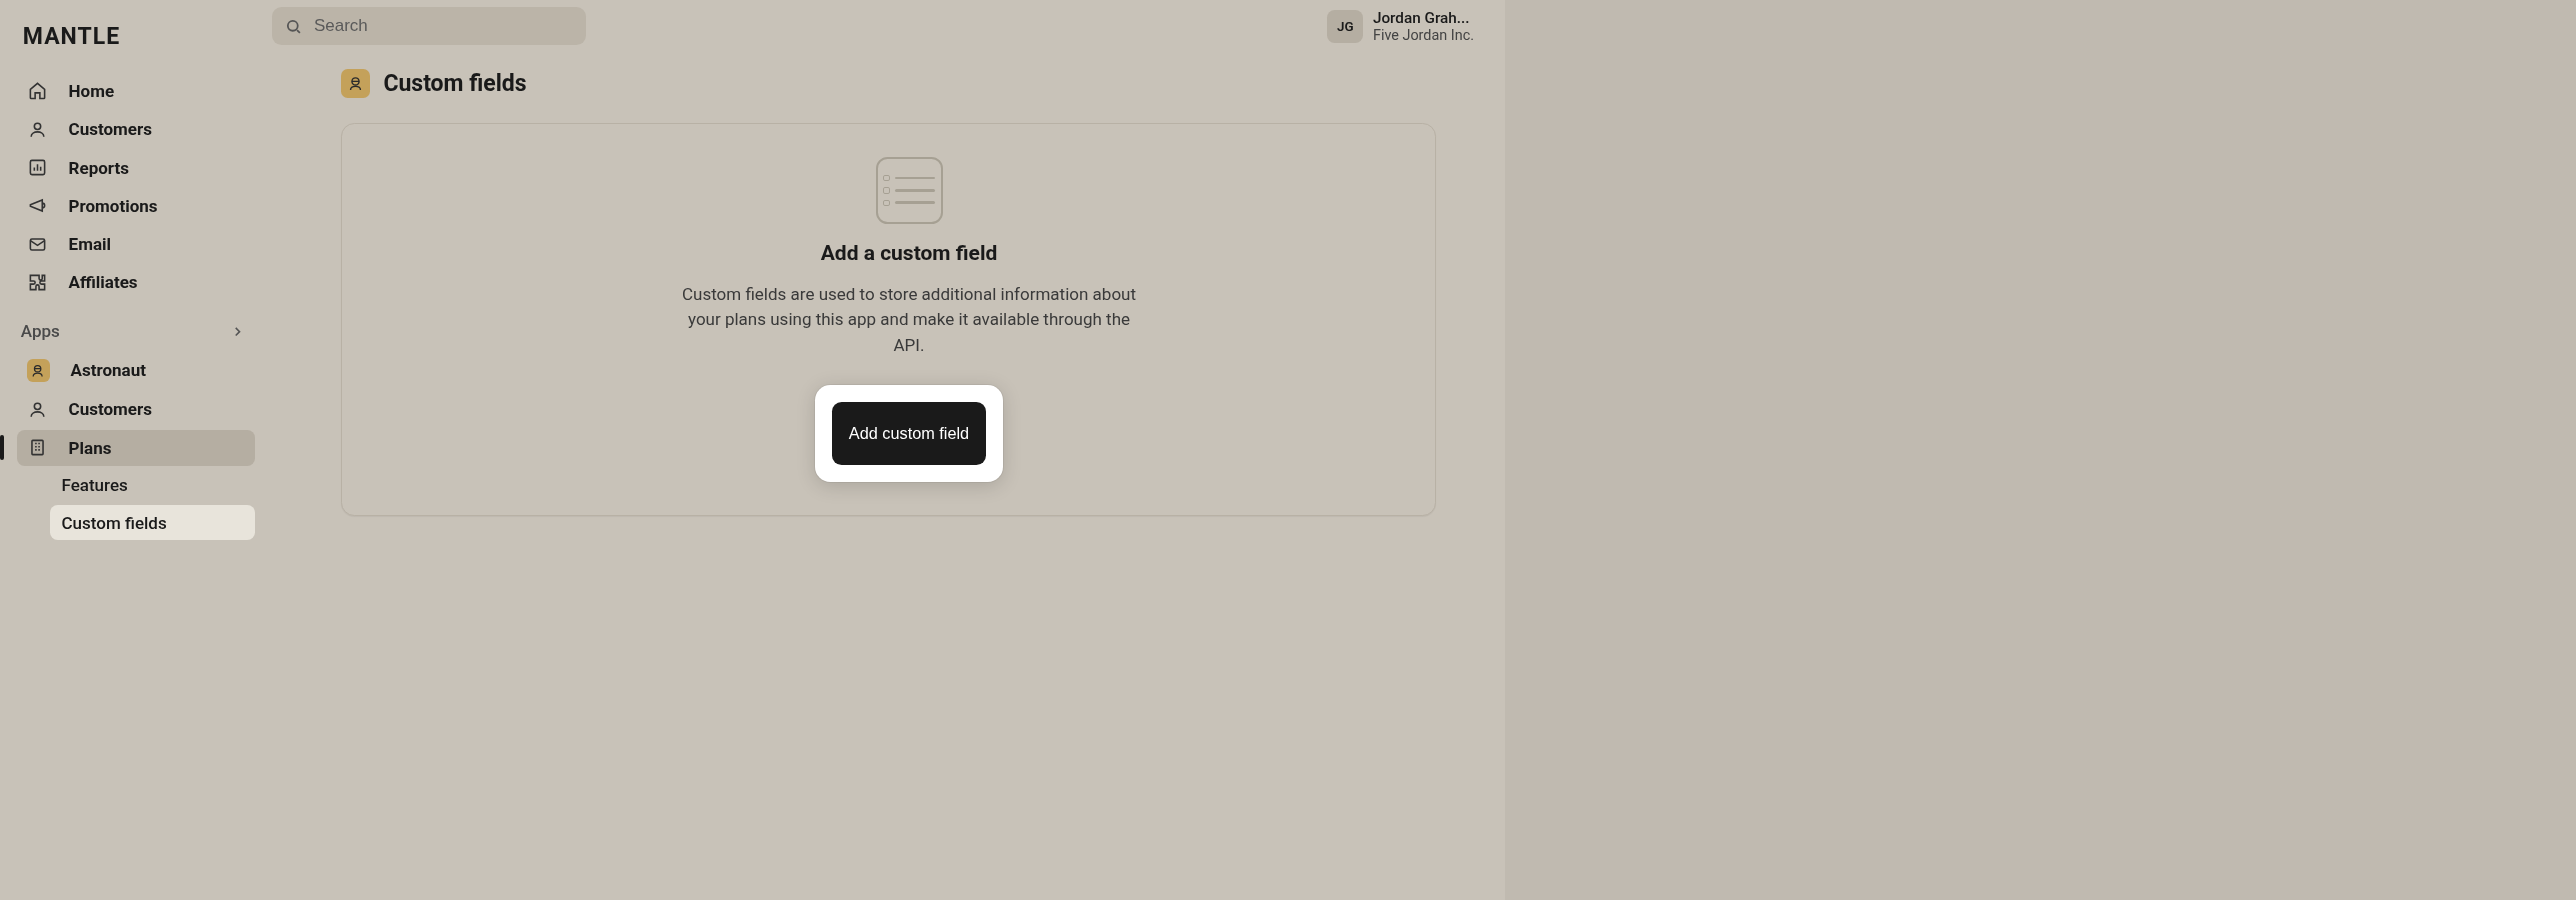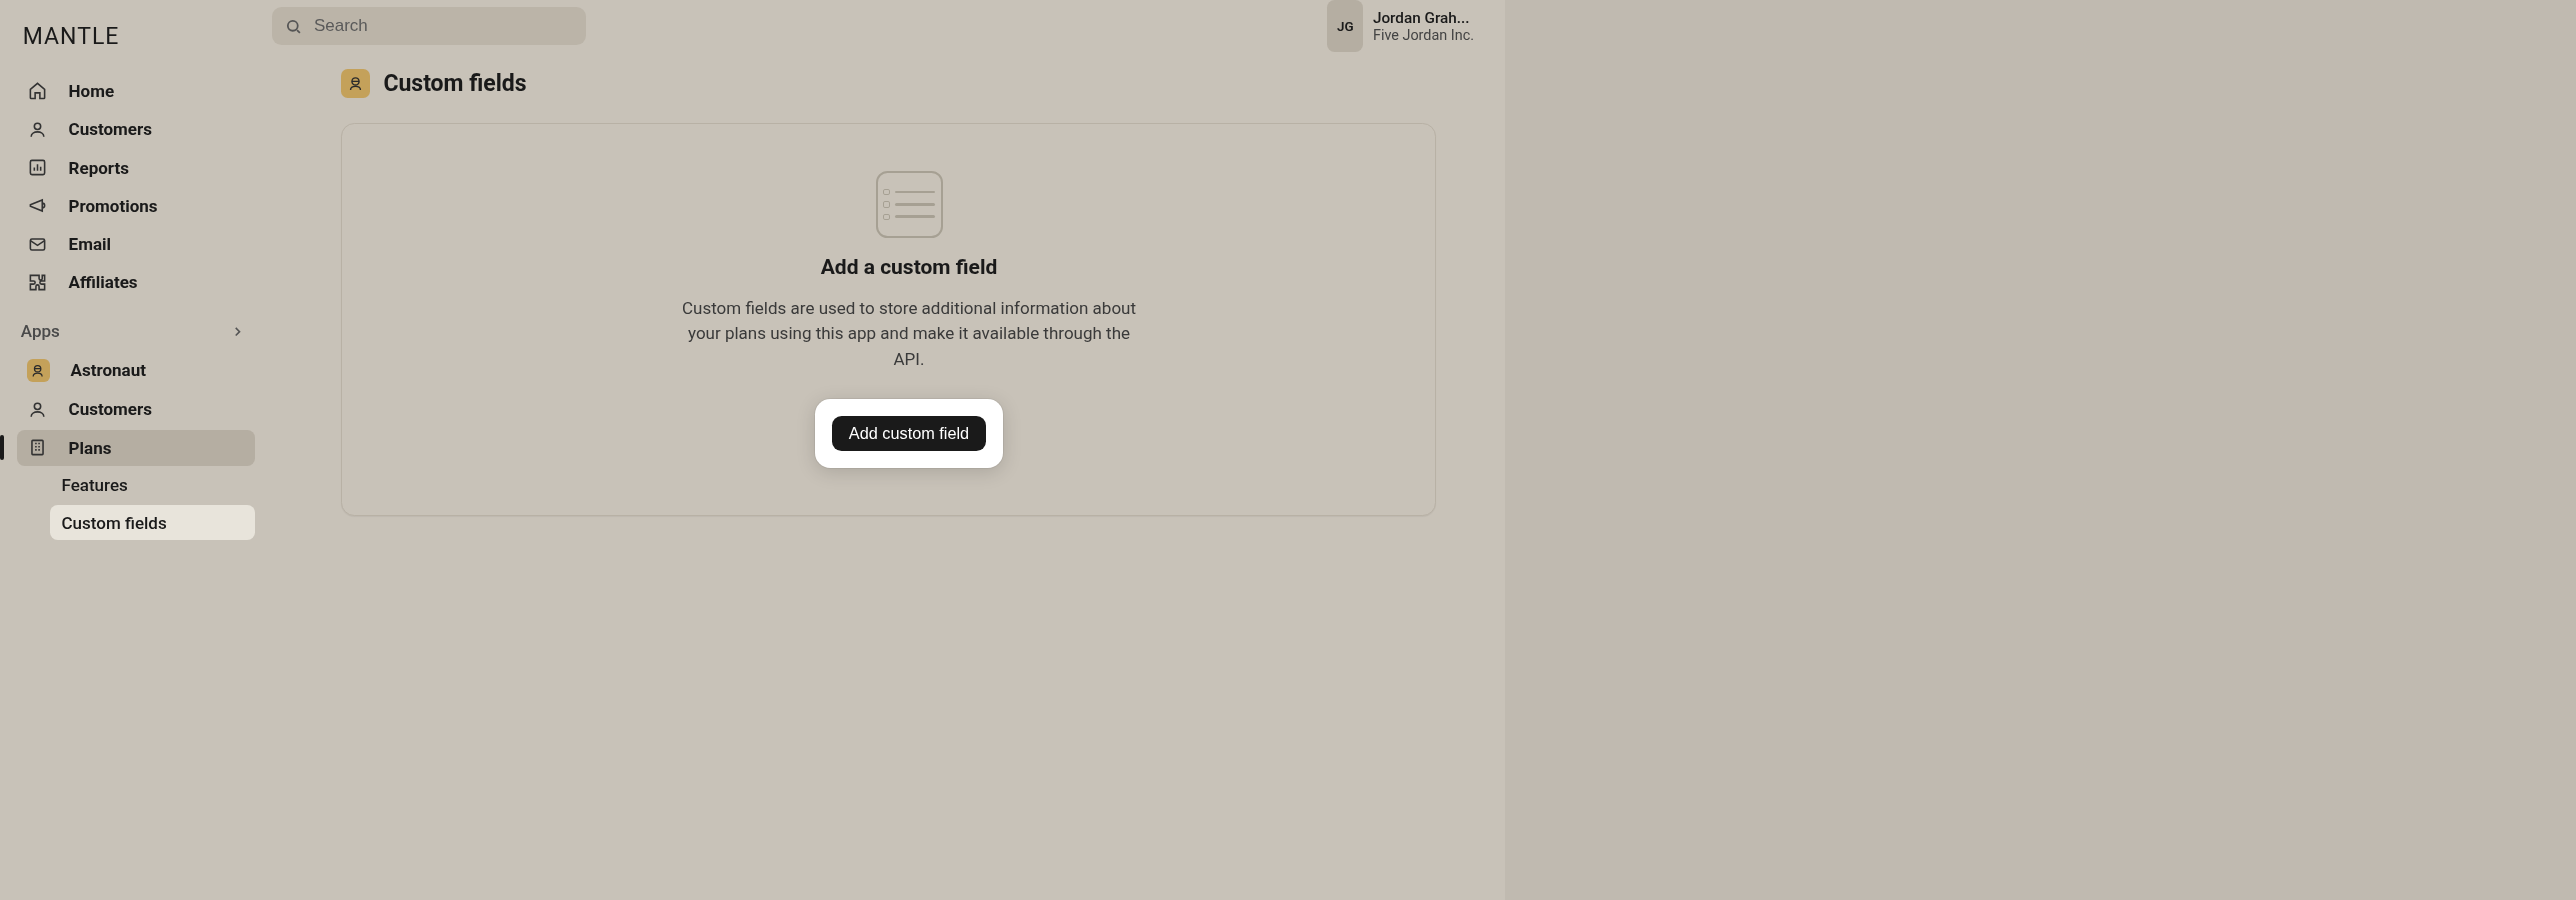--- a/index.html
+++ b/index.html
@@ -23,21 +23,21 @@
       flex: 1;
       background: #c0bab0;
     }
     .sidebar {
       width: 272px;
       height: 100%;
       float: left;
       padding: 17px 17px;
     }
     .logo {
-      font-weight: 400;
+      font-weight: 700;
       font-size: 23px;
       letter-spacing: 1px;
       padding: 5.8px 5.8px 23px 5.8px;
     }
     .nav-item {
       display: flex;
       align-items: center;
       gap: 21px;
       padding: 7.7px 9.6px;
       border-radius: 7.7px;
@@ -132,21 +132,21 @@
     .search input::placeholder { color: #5a5a5a; }
     .user-block {
       margin-left: auto;
       margin-right: 31px;
       display: flex;
       align-items: center;
       gap: 9.6px;
     }
     .avatar {
       width: 36px;
-      height: 52px;
+      height: 33px;
       border-radius: 7.7px;
       background: #b5aea2;
       font-size: 13.4px;
       font-weight: 600;
       display: flex;
       align-items: center;
       justify-content: center;
     }
     .user-meta .name { font-size: 15.3px; font-weight: 500; white-space: nowrap; overflow: hidden; text-overflow: ellipsis; max-width: 115px; }
     .user-meta .org { font-size: 14.4px; color: #444; }
@@ -220,21 +220,21 @@
       background: #fff;
       padding: 17px;
       border-radius: 15.3px;
       box-shadow: 0 0 0 1px rgba(0,0,0,0.05), 0 3.8px 19px rgba(0,0,0,0.15);
       margin-top: 9.6px;
     }
     .cta {
       background: #1a1a1a;
       color: #fff;
       border: none;
-      padding: 8px 17px;
+      padding: 22px 17px;
       border-radius: 9.6px;
       font-size: 16.3px;
       font-weight: 500;
       cursor: pointer;
     }
     svg { display: block; }
   </style>
 </head>
 <body>
 

